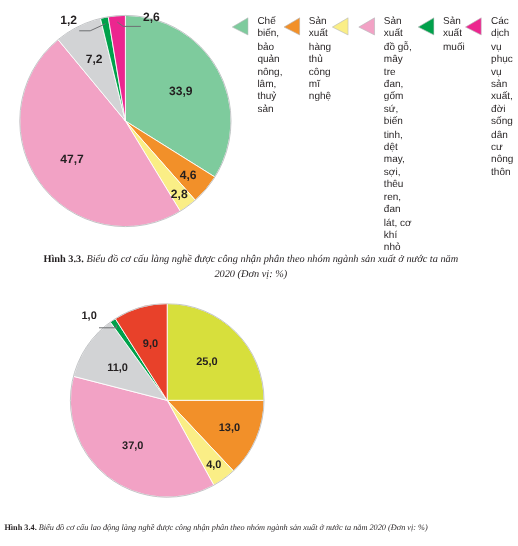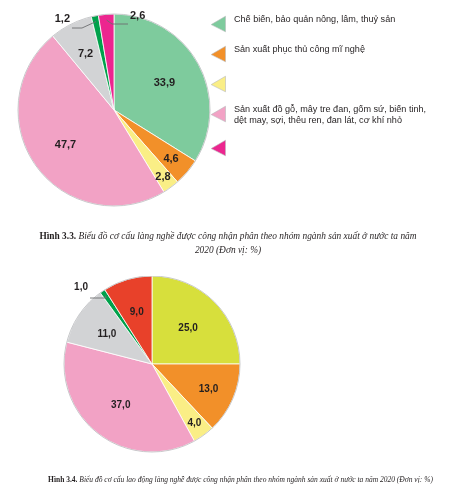--- a/index.html
+++ b/index.html
@@ -40,21 +40,21 @@
   .leader-line {
     stroke: #6d6e71;
     stroke-width: 0.9;
     fill: none;
   }
 
   
   .legend {
     position: absolute;
     display: flex;
-    flex-direction: column;
+    flex-direction: row;
   }
   #legend-1 { left: 210px; top: 14px; width: 258px; }
 
   .legend-item {
     display: flex;
     align-items: flex-start;
   }
   #legend-1 .legend-item { margin-bottom: 11px; }
 
   .legend-marker {
@@ -85,22 +85,22 @@
     top: 230px;
     font-size: 9.4px;
     line-height: 13.5px;
     padding: 0 36px;
     box-sizing: border-box;
   }
   #caption-2 {
     top: 474px;
     font-size: 7.5px;
     line-height: 11px;
-    text-align: center;
-    padding-left: 25px;
+    text-align: left;
+    padding-left: 4px;
     box-sizing: border-box;
   }
   .caption-label {
     font-weight: bold;
     font-style: normal;
     font-family: "Liberation Serif", serif;
   }
   .caption-body { font-style: italic; }
 </style>
 </head>
@@ -134,38 +134,46 @@
       <div class="legend-item">
         <svg class="legend-marker" viewBox="0 0 16 18">
           <path d="M15.5 1.2 L15.5 16.8 L1.2 9.6 Z" fill="#7ECB9D" stroke="#b9babc" stroke-width="0.6"></path>
         </svg>
         <div class="legend-text">Chế biến, bảo quản nông, lâm, thuỷ sản</div>
       </div>
       <div class="legend-item">
         <svg class="legend-marker" viewBox="0 0 16 18">
           <path d="M15.5 1.2 L15.5 16.8 L1.2 9.6 Z" fill="#F29029" stroke="#b9babc" stroke-width="0.6"></path>
         </svg>
-        <div class="legend-text">Sản xuất phục thủ công mĩ nghệ</div>
+        <div class="legend-text">Sản xuất hàng thủ công mĩ nghệ</div>
       </div>
       <div class="legend-item">
         <svg class="legend-marker" viewBox="0 0 16 18">
           <path d="M15.5 1.2 L15.5 16.8 L1.2 9.6 Z" fill="#FAEE86" stroke="#b9babc" stroke-width="0.6"></path>
         </svg>
       </div>
       <div class="legend-item">
         <svg class="legend-marker" viewBox="0 0 16 18">
           <path d="M15.5 1.2 L15.5 16.8 L1.2 9.6 Z" fill="#F2A2C5" stroke="#b9babc" stroke-width="0.6"></path>
         </svg>
         <div class="legend-text">Sản xuất đồ gỗ, mây tre đan, gốm sứ, biến tinh,
 dệt may, sợi, thêu ren, đan lát, cơ khí nhỏ</div>
       </div>
       <div class="legend-item">
         <svg class="legend-marker" viewBox="0 0 16 18">
+          <path d="M15.5 1.2 L15.5 16.8 L1.2 9.6 Z" fill="#00A14B" stroke="#b9babc" stroke-width="0.6"></path>
+        </svg>
+        <div class="legend-text">Sản xuất muối</div>
+      </div>
+      <div class="legend-item">
+        <svg class="legend-marker" viewBox="0 0 16 18">
           <path d="M15.5 1.2 L15.5 16.8 L1.2 9.6 Z" fill="#EC268F" stroke="#b9babc" stroke-width="0.6"></path>
         </svg>
+        <div class="legend-text">Các dịch vụ phục vụ sản xuất, đời sống
+dân cư nông thôn</div>
       </div>
     </div>
 
   <div class="caption" id="caption-1">
     <span class="caption-label">Hình 3.3.</span>
     <span class="caption-body">Biểu đồ cơ cấu làng nghề được công nhận phân theo nhóm ngành sản xuất ở nước ta năm 2020 (Đơn vị: %)</span>
   </div>
 </div>
 
 <div class="figure" id="figure-2">

